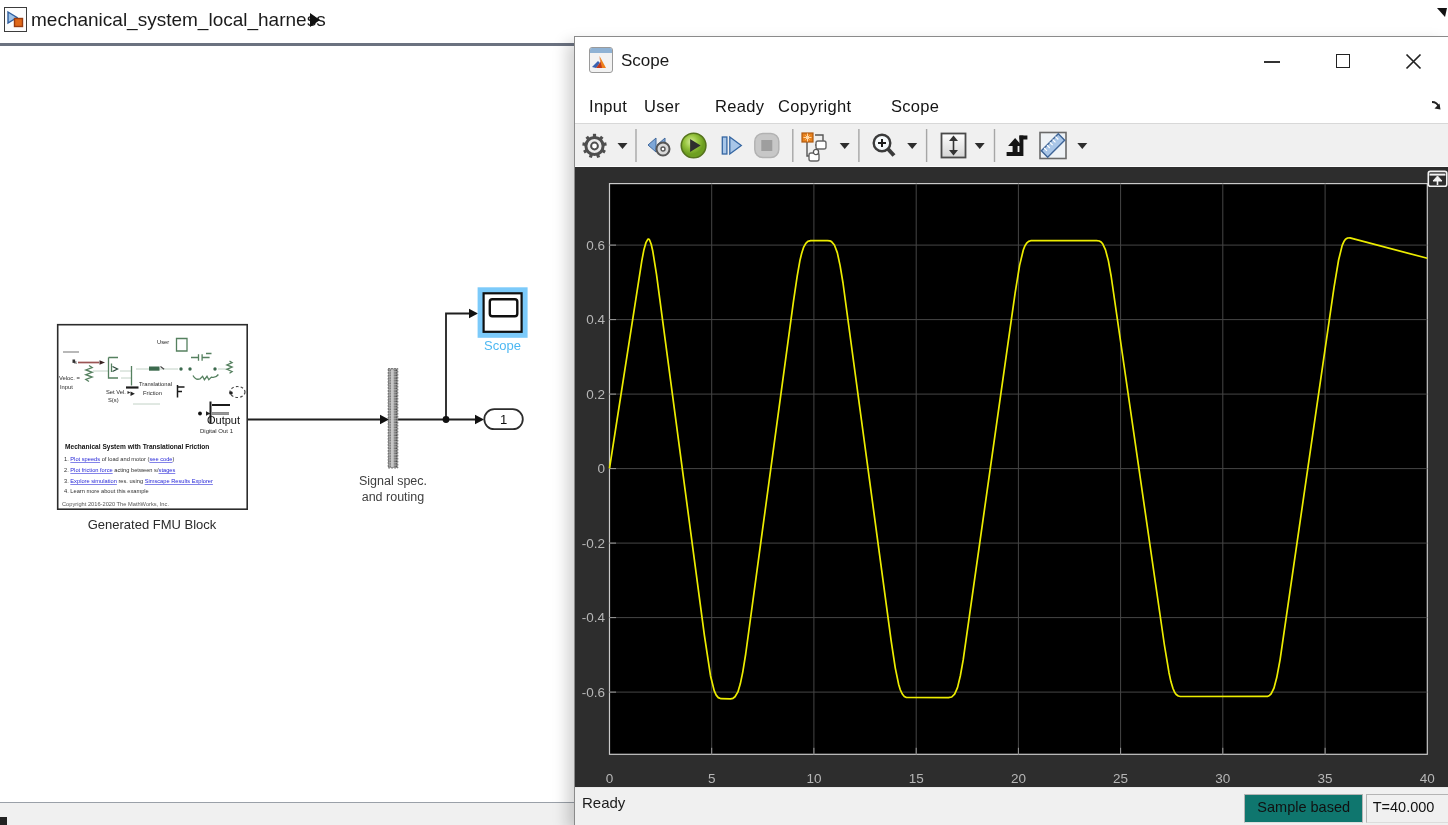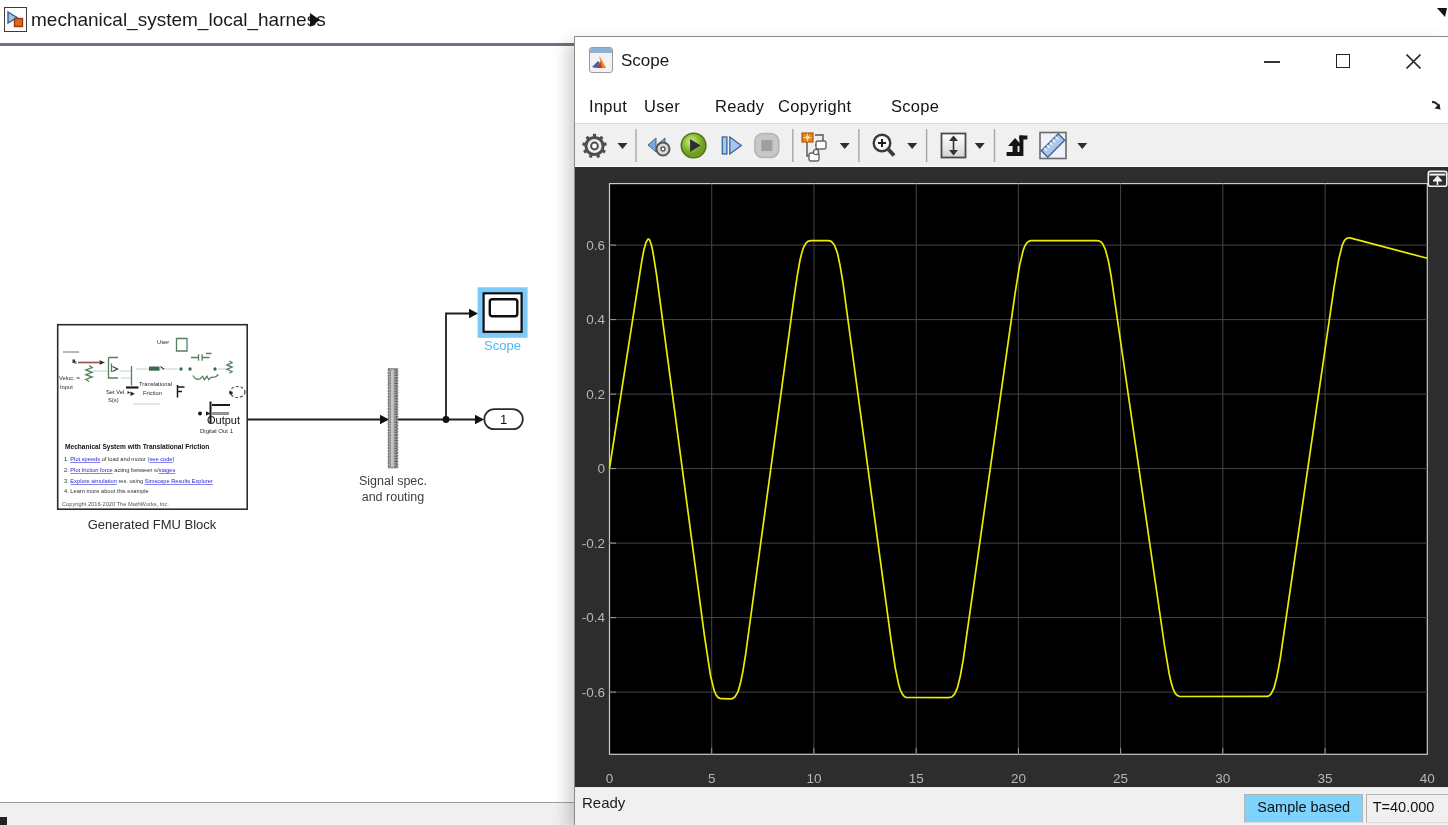--- a/index.html
+++ b/index.html
@@ -312,15 +312,15 @@
    <line x1="854.5" y1="7.6" x2="870.5" y2="7.6" stroke="#f2f2f2" stroke-width="2"></line>
    <g stroke="#f2f2f2" fill="#f2f2f2">
     <line x1="862.5" y1="18" x2="862.5" y2="11" stroke-width="1.6"></line>
     <polygon points="862.5,9 858,14 867,14"></polygon>
    </g>
   </g>
  </svg>
 
  <div class="abs" style="left:0;top:750px;width:874px;height:39px;background:#f0f0f0;border-top:1px solid #e8e8e8"></div>
  <div class="abs" style="left:7px;top:757px;font-size:15px;color:#1c1c1c">Ready</div>
- <div class="abs" style="left:668.9px;top:757.4px;width:119.6px;height:29px;background:#7dd3fc;border:1px solid #b4b4b4;border-bottom-color:#dcdcdc;text-align:center;font-size:14.5px;color:#111;padding-top:3.6px">Sample based</div>
+ <div class="abs" style="left:668.9px;top:757.4px;width:119.6px;height:29px;background:#0f766e;border:1px solid #b4b4b4;border-bottom-color:#dcdcdc;text-align:center;font-size:14.5px;color:#111;padding-top:3.6px">Sample based</div>
  <div class="abs" style="left:790.7px;top:757.4px;width:84px;height:29px;background:#f0f0f0;border:1px solid #b4b4b4;border-bottom-color:#dcdcdc;font-size:14.5px;color:#111;padding-top:3.6px;padding-left:6px">T=40.000</div>
 </div>
 
 </body></html>

